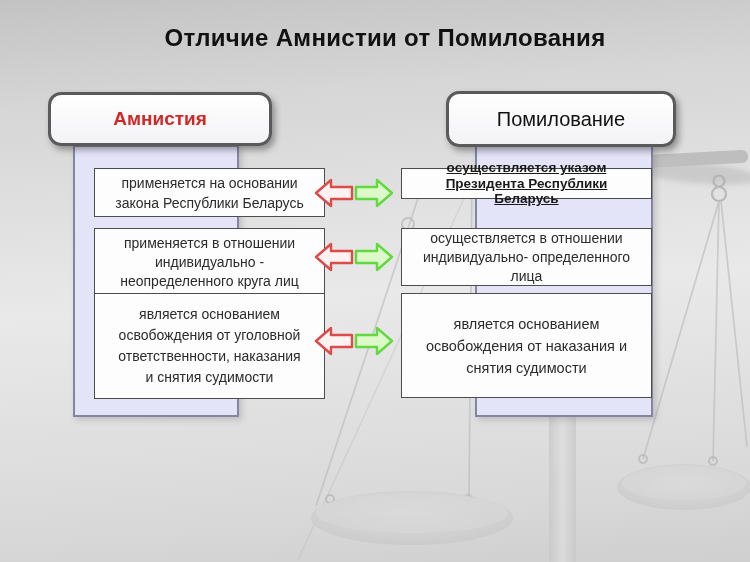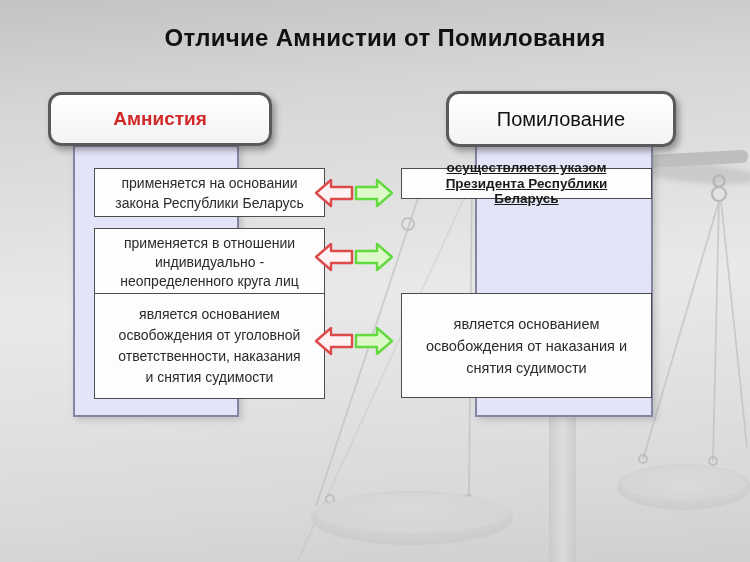--- a/index.html
+++ b/index.html
@@ -126,20 +126,23 @@
 индивидуально -
 неопределенного круга лиц</div>
   <div class="cbox lbox lb3">является основанием
 освобождения от уголовной
 ответственности, наказания
 и снятия судимости</div>
 
   <div class="cbox rbox rb1">осуществляется указом
 Президента Республики
 Беларусь</div>
+  <div class="cbox rbox rb2">осуществляется в отношении
+индивидуально- определенного
+лица</div>
   <div class="cbox rbox rb3">является основанием
 освобождения от наказания и
 снятия судимости</div>
 
   <svg class="arrows ar1" viewBox="0 0 80 32">
     <polygon class="arrow-red" points="2,16 17,3 17,10 38,10 38,22 17,22 17,29"></polygon>
     <polygon class="arrow-green" points="42,10 63,10 63,3 78,16 63,29 63,22 42,22"></polygon>
   </svg>
   <svg class="arrows ar2" viewBox="0 0 80 32">
     <polygon class="arrow-red" points="2,16 17,3 17,10 38,10 38,22 17,22 17,29"></polygon>

